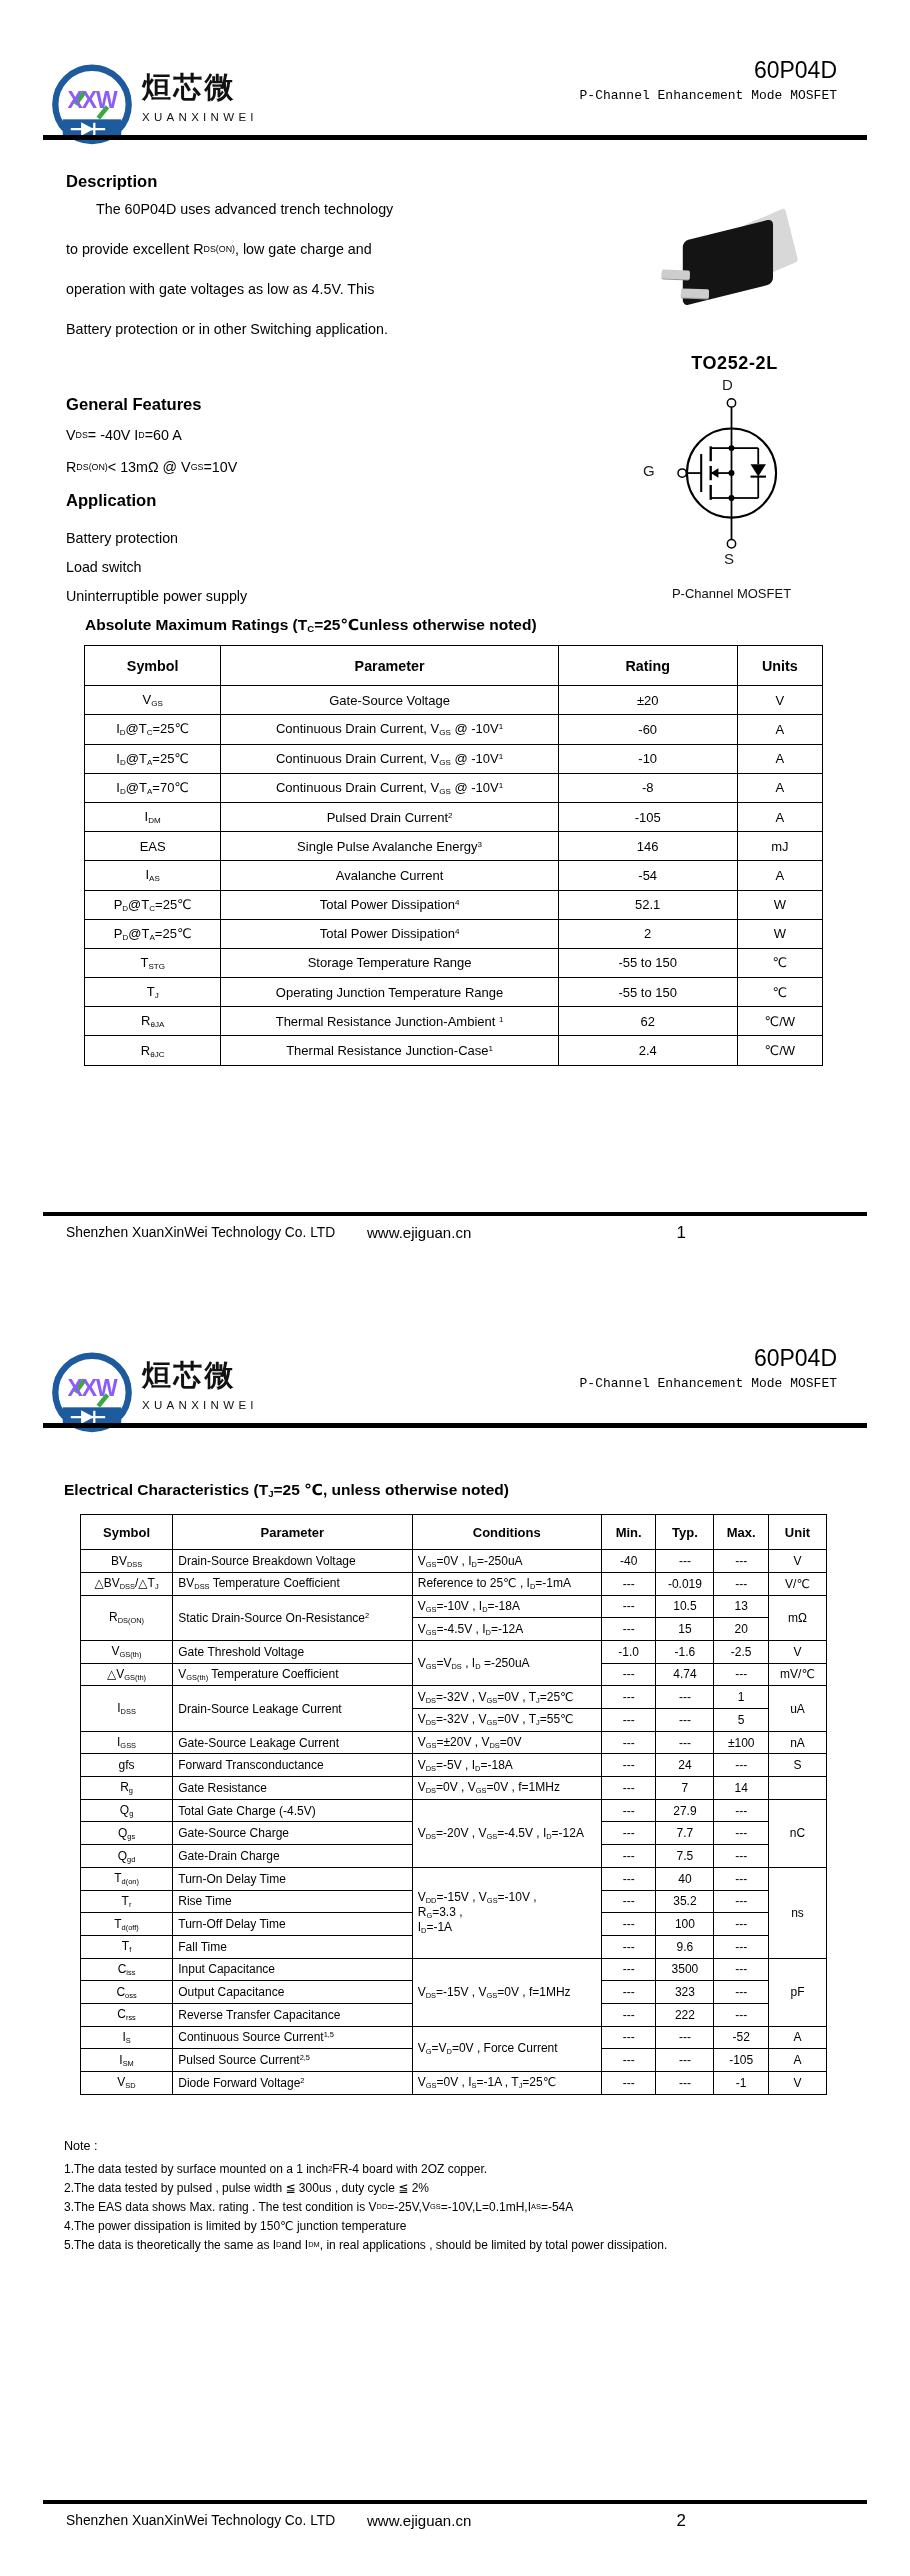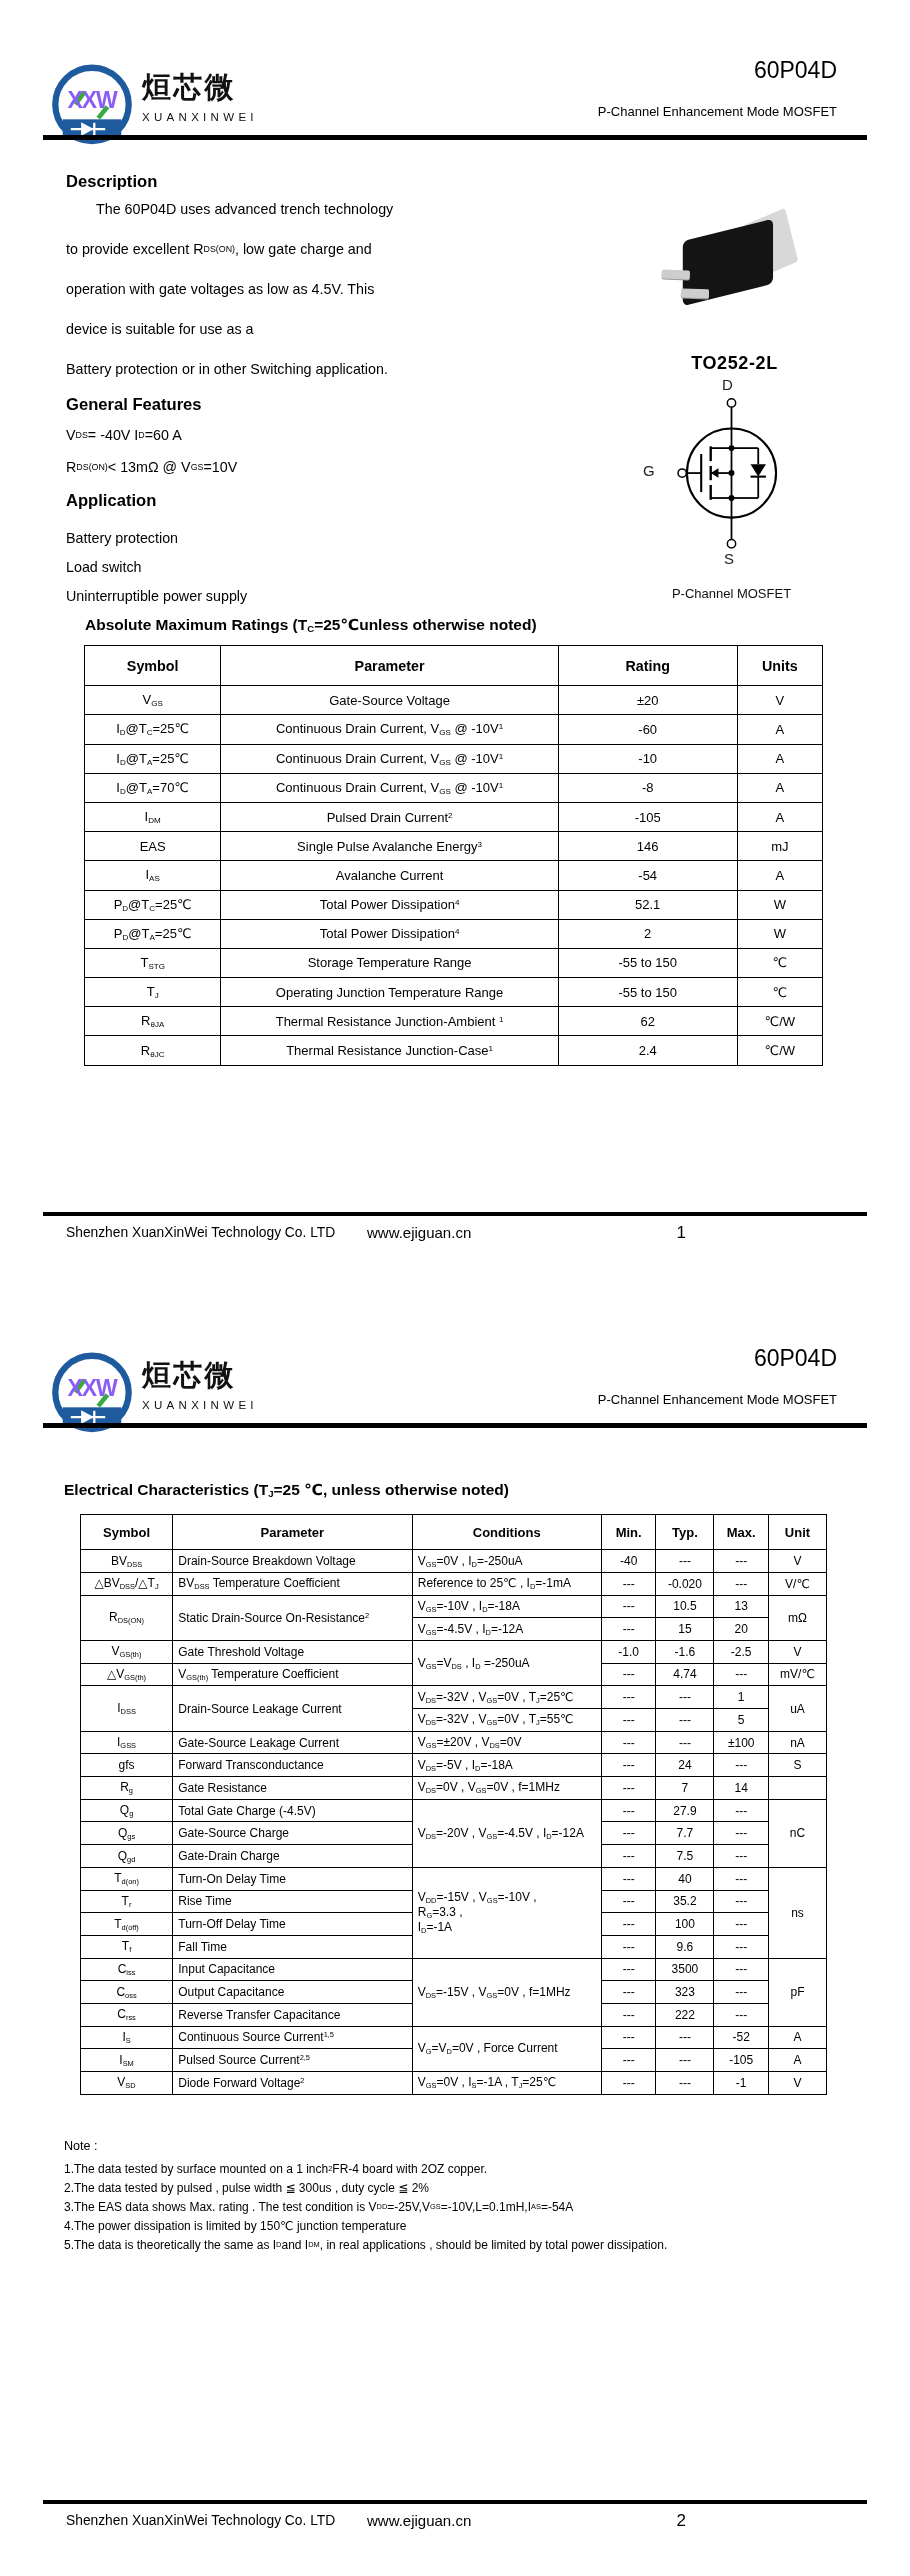--- a/index.html
+++ b/index.html
@@ -10,21 +10,21 @@
 
   
   .logo{position:absolute;left:49px;top:62px;width:241px;height:86px;}
   .logo-mark{position:absolute;left:0;top:0;width:86px;height:86px;}
   .logo-xxw{position:absolute;left:0;top:25px;width:86px;text-align:center;font-weight:bold;font-size:23px;letter-spacing:-1.1px;color:#8b5cf6;}
   .logo-right{position:absolute;left:93px;top:5.7px;}
   .logo-cn{font-size:29px;font-weight:bold;color:#111;letter-spacing:2.3px;white-space:nowrap;}
   .logo-en{font-size:11.5px;color:#111;letter-spacing:4.3px;margin-top:3.4px;white-space:nowrap;}
   .head-right{position:absolute;right:73px;top:57px;text-align:right;}
   .part-number{font-size:23px;color:#000;}
-  .part-subtitle{font-size:13px;margin-top:20px;}
+  .part-subtitle{font-size:13px;margin-top:4px;font-family:Liberation Mono, monospace;}
   .rule{position:absolute;left:43px;width:824px;height:4.6px;background:#000;}
   .rule-top{top:135px;}
   .rule-footer{top:1212px;height:4px;}
   .footer-row{position:absolute;left:0;top:1223px;width:754px;height:23px;}
   .footer-company{position:absolute;left:66px;top:2.3px;font-size:13.8px;}
   .footer-site{position:absolute;left:367px;top:1.1px;font-size:15px;text-align:right;}
   .footer-page{position:absolute;right:68px;top:0;font-size:17px;}
 
   
   .h-section{position:absolute;font-size:16.6px;font-weight:bold;white-space:nowrap;}
@@ -100,21 +100,20 @@
     <div class="part-subtitle">P-Channel Enhancement Mode MOSFET</div>
   </div>
 
   <div class="rule rule-top"></div>
 
   <div class="h-section" style="left:66px;top:172px;">Description</div>
   <div class="stack desc-lines" style="left:66px;top:189px;">
     <div class="line">The  60P04D  uses advanced trench technology</div>
     <div class="line">to provide excellent R<sub>DS(ON)</sub>, low gate charge and</div>
     <div class="line">operation with gate voltages as low as 4.5V. This</div>
-    <div class="line">device is suitable for use as a</div>
     <div class="line">Battery protection or in other Switching application.</div>
   </div>
 
   <div class="h-section" style="left:66px;top:395px;">General Features</div>
   <div class="stack gf-lines" style="left:66px;top:419px;">
     <div class="line">V<sub>DS</sub> = -40V  I<sub>D</sub> =60 A</div>
     <div class="line">R<sub>DS(ON)</sub> &lt; 13mΩ @ V<sub>GS</sub>=10V</div>
   </div>
 
   <div class="h-section" style="left:66px;top:491px;">Application</div>
@@ -314,21 +313,21 @@
           <td>-40</td>
           <td>---</td>
           <td>---</td>
           <td>V</td>
         </tr>
         <tr>
           <td>△BV<sub>DSS</sub>/△T<sub>J</sub></td>
           <td class="left">BV<sub>DSS</sub> Temperature Coefficient</td>
           <td class="left">Reference to 25℃ , I<sub>D</sub>=-1mA</td>
           <td>---</td>
-          <td>-0.020</td>
+          <td>-0.019</td>
           <td>---</td>
           <td>V/℃</td>
         </tr>
         <tr>
           <td rowspan="2">R<sub>DS(ON)</sub></td>
           <td rowspan="2" class="left">Static Drain-Source On-Resistance<sup>2</sup></td>
           <td class="left">V<sub>GS</sub>=-10V , I<sub>D</sub>=-18A</td>
           <td>---</td>
           <td>10.5</td>
           <td>13</td>

